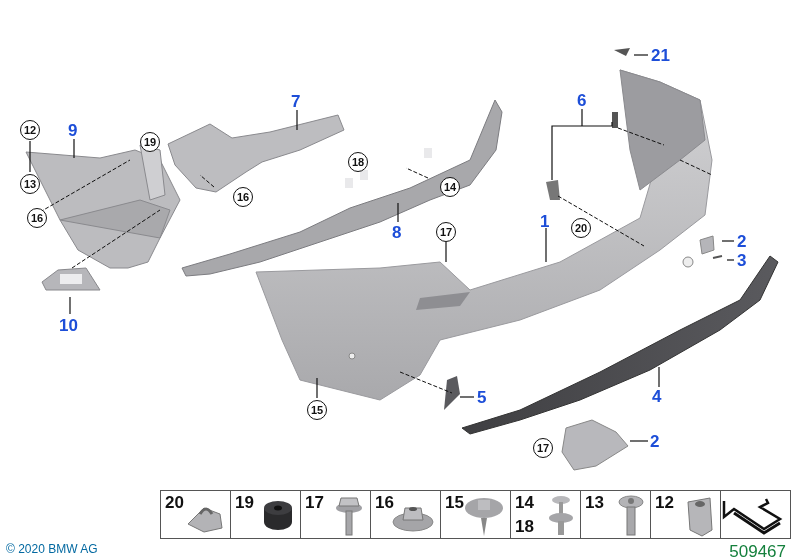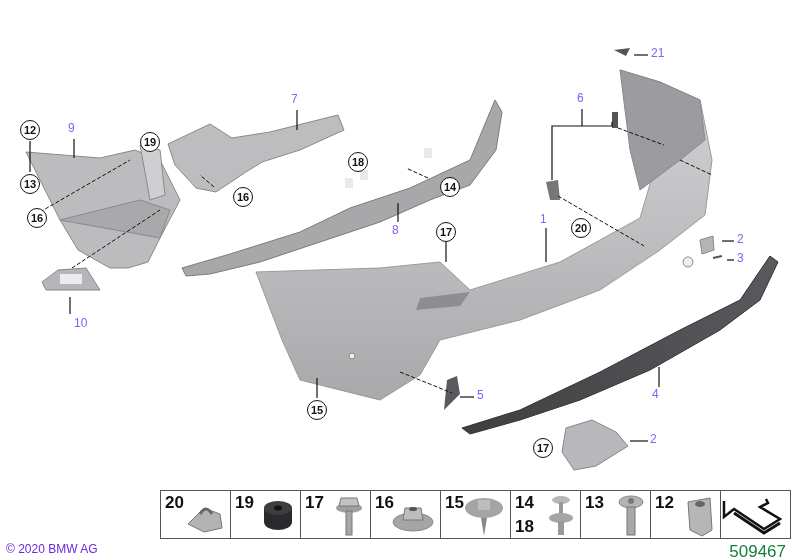--- a/index.html
+++ b/index.html
@@ -1,26 +1,26 @@
 <!DOCTYPE html>
 <html><head>
 <meta charset="utf-8">
 <style>
   html,body{margin:0;padding:0;background:#fff;}
   body{width:800px;height:560px;position:relative;overflow:hidden;font-family:"Liberation Sans",sans-serif;}
   #diagram{position:absolute;left:0;top:0;width:800px;height:560px;}
-  .lbl{position:absolute;font-family:"Liberation Sans",sans-serif;font-weight:normal;font-size:12px;color:#8b5cf6;line-height:1;}
+  .lbl{position:absolute;font-family:"Liberation Sans",sans-serif;font-weight:bold;font-size:17px;color:#1d4ed8;line-height:1;}
   .circ{position:absolute;width:20px;height:20px;border:1.6px solid #111;border-radius:50%;background:#fff;font-family:"Liberation Sans",sans-serif;font-weight:bold;font-size:11px;color:#111;display:flex;align-items:center;justify-content:center;box-sizing:border-box;}
   .legend{position:absolute;left:160px;top:490px;width:631px;height:49px;border:1px solid #555;display:flex;box-sizing:border-box;background:#fff;}
   .cell{position:relative;flex:1;border-right:1px solid #555;box-sizing:border-box;}
   .cell:last-child{border-right:none;}
   .cell .num{position:absolute;left:4px;top:3px;font-weight:bold;font-size:17px;color:#111;line-height:1;}
   .cell .num2{position:absolute;left:4px;top:27px;font-weight:bold;font-size:17px;color:#111;line-height:1;}
   .cell svg{position:absolute;right:4px;top:3px;}
-  .copyright{position:absolute;left:6px;top:542px;font-size:12px;color:#6d28d9;}
+  .copyright{position:absolute;left:6px;top:542px;font-size:12px;color:#0369a1;}
   .imgnum{position:absolute;right:14px;top:542px;font-size:17px;color:#15803d;}
 </style>
 </head>
 <body>
 
 <div id="diagram">
   <svg width="800" height="560" viewBox="0 0 800 560">
     <defs>
       <linearGradient id="gBumper" x1="0" y1="0" x2="0" y2="1">
         <stop offset="0" stop-color="#d4d4d6"></stop>
@@ -104,21 +104,21 @@
   
   <span class="lbl" style="left:540px;top:213px;">1</span>
   <span class="lbl" style="left:737px;top:233px;">2</span>
   <span class="lbl" style="left:737px;top:252px;">3</span>
   <span class="lbl" style="left:652px;top:388px;">4</span>
   <span class="lbl" style="left:477px;top:389px;">5</span>
   <span class="lbl" style="left:577px;top:92px;">6</span>
   <span class="lbl" style="left:291px;top:93px;">7</span>
   <span class="lbl" style="left:392px;top:224px;">8</span>
   <span class="lbl" style="left:68px;top:122px;">9</span>
-  <span class="lbl" style="left:74px;top:317px;text-align:right;">10</span>
+  <span class="lbl" style="left:59px;top:317px;text-align:right;">10</span>
   <span class="lbl" style="left:650px;top:433px;">2</span>
   <span class="lbl" style="left:651px;top:47px;">21</span>
 
   
   <span class="circ" style="left:20px;top:120px;">12</span>
   <span class="circ" style="left:20px;top:174px;">13</span>
   <span class="circ" style="left:27px;top:208px;">16</span>
   <span class="circ" style="left:140px;top:132px;">19</span>
   <span class="circ" style="left:233px;top:187px;">16</span>
   <span class="circ" style="left:348px;top:152px;">18</span>

